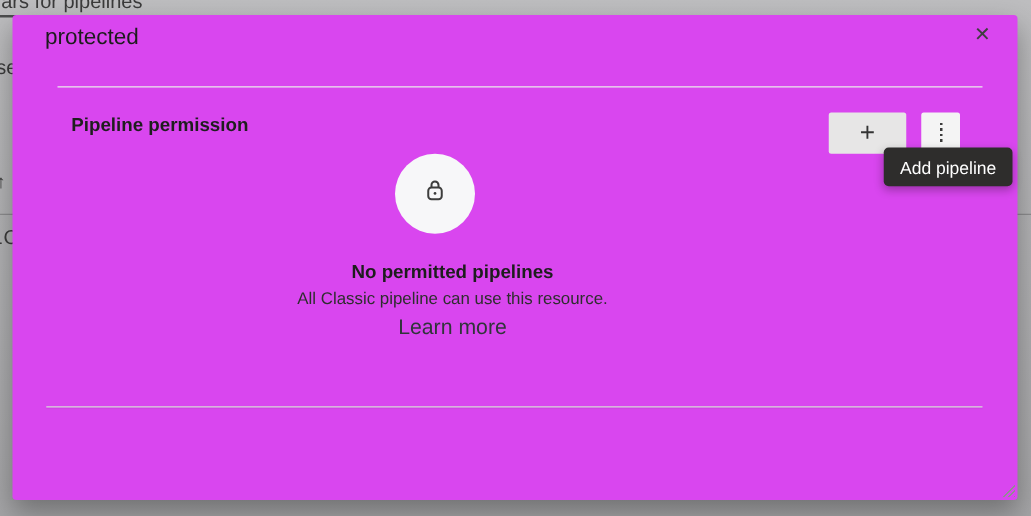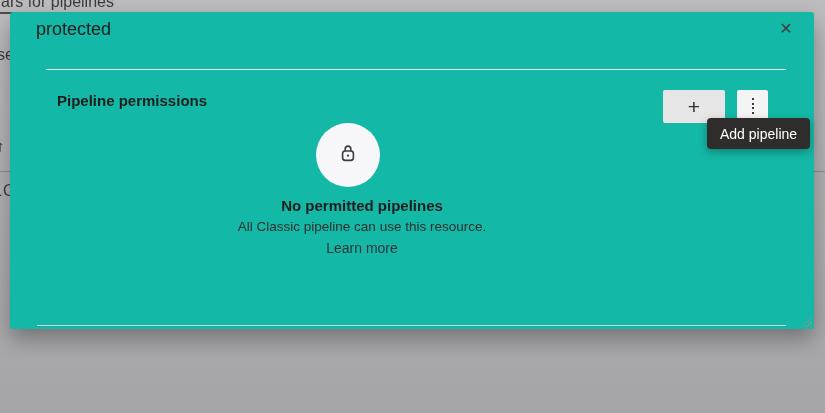--- a/index.html
+++ b/index.html
@@ -13,22 +13,22 @@
   .bg-frag { position:absolute; color:#3b3b3b; z-index:1; white-space:nowrap; }
   .bg-top-text { left:1px; top:-7px; font-size:16px; }
   .bg-top-line { position:absolute; left:0; top:12px; width:47px; height:2px; background:#4c4c4e; z-index:1; }
   .bg-se { left:-3px; top:46px; font-size:16px; }
   .bg-arrow { left:-3px; top:137px; font-size:15px; }
   .bg-hline { position:absolute; left:0; top:171px; width:100%; height:1px; background:#8d8d8f; z-index:1; }
   .bg-lo { left:-7px; top:182px; font-size:16px; letter-spacing:1px; }
 
   
   .modal {
-    position:absolute; left:10px; top:12px; width:804px; height:317px;
-    background:#14b8a6; border-radius:3px; z-index:5;
+    position:absolute; left:10px; top:12px; width:804px; height:388px;
+    background:#d946ef; border-radius:3px; z-index:5;
     box-shadow:0 10px 22px rgba(0,0,0,.32);
   }
   .modal-title { position:absolute; left:26px; top:7px; font-size:18px; color:#1c1c1c; }
   .close-btn {
     position:absolute; left:757px; top:-2px; width:38px; height:36px;
     background:none; border:none; padding:0; cursor:pointer;
     display:flex; align-items:center; justify-content:center;
     font-size:16px; color:#3e3e3e; font-family:inherit;
   }
   .divider-top { position:absolute; left:36px; right:28px; top:57px; height:1px; background:#ececec; }
@@ -56,23 +56,23 @@
     box-shadow:0 3px 8px rgba(0,0,0,.3); white-space:nowrap;
   }
 
   
   .empty-state { position:absolute; left:26px; right:126px; top:111px; text-align:center; }
   .es-circle {
     width:64px; height:64px; border-radius:50%; background:#f7f7f9;
     margin:0 auto; transform:translateX(-14px);
     display:flex; align-items:center; justify-content:center;
   }
-  .es-title { margin-top:10px; font-size:15px; font-weight:700; color:#1d1d1d;text-align:center; }
+  .es-title { margin-top:22px; font-size:15px; font-weight:700; color:#1d1d1d;text-align:center; }
   .es-desc { font-size:13.5px; color:#2e2e2e; line-height:17px; margin-top:4px; }
-  .es-link { display:inline-block; margin-top:5px; font-size:14px; color:#30353a; text-decoration:none; cursor:pointer; }
+  .es-link { display:inline-block; margin-top:5px; font-size:17px; color:#30353a; text-decoration:none; cursor:pointer; }
 
   .divider-bottom {
     position:absolute; left:27px; right:28px; top:313px; height:1px;
     background:#d8d8d8; box-shadow:0 1px 1px rgba(0,0,0,.07);
   }
 
   .resize-grip {
     position:absolute; right:2px; bottom:2px; width:13px; height:13px;
     clip-path:polygon(100% 0, 100% 100%, 0 100%);
     background:repeating-linear-gradient(135deg, transparent 0 2px, #8f8f8f 2px 3px);
@@ -92,21 +92,21 @@
 <div class="modal">
 
   <div class="modal-title">protected</div>
 
   <button class="close-btn">
     <span>✕</span>
   </button>
 
   <div class="divider-top"></div>
 
-  <div class="section-heading">Pipeline permissions</div>
+  <div class="section-heading">Pipeline permission</div>
 
   <button class="add-btn">
     <span>+</span>
   </button>
 
   <button class="more-btn">
     <span class="more-dots"></span>
   </button>
 
   <div class="tooltip">Add pipeline</div>

